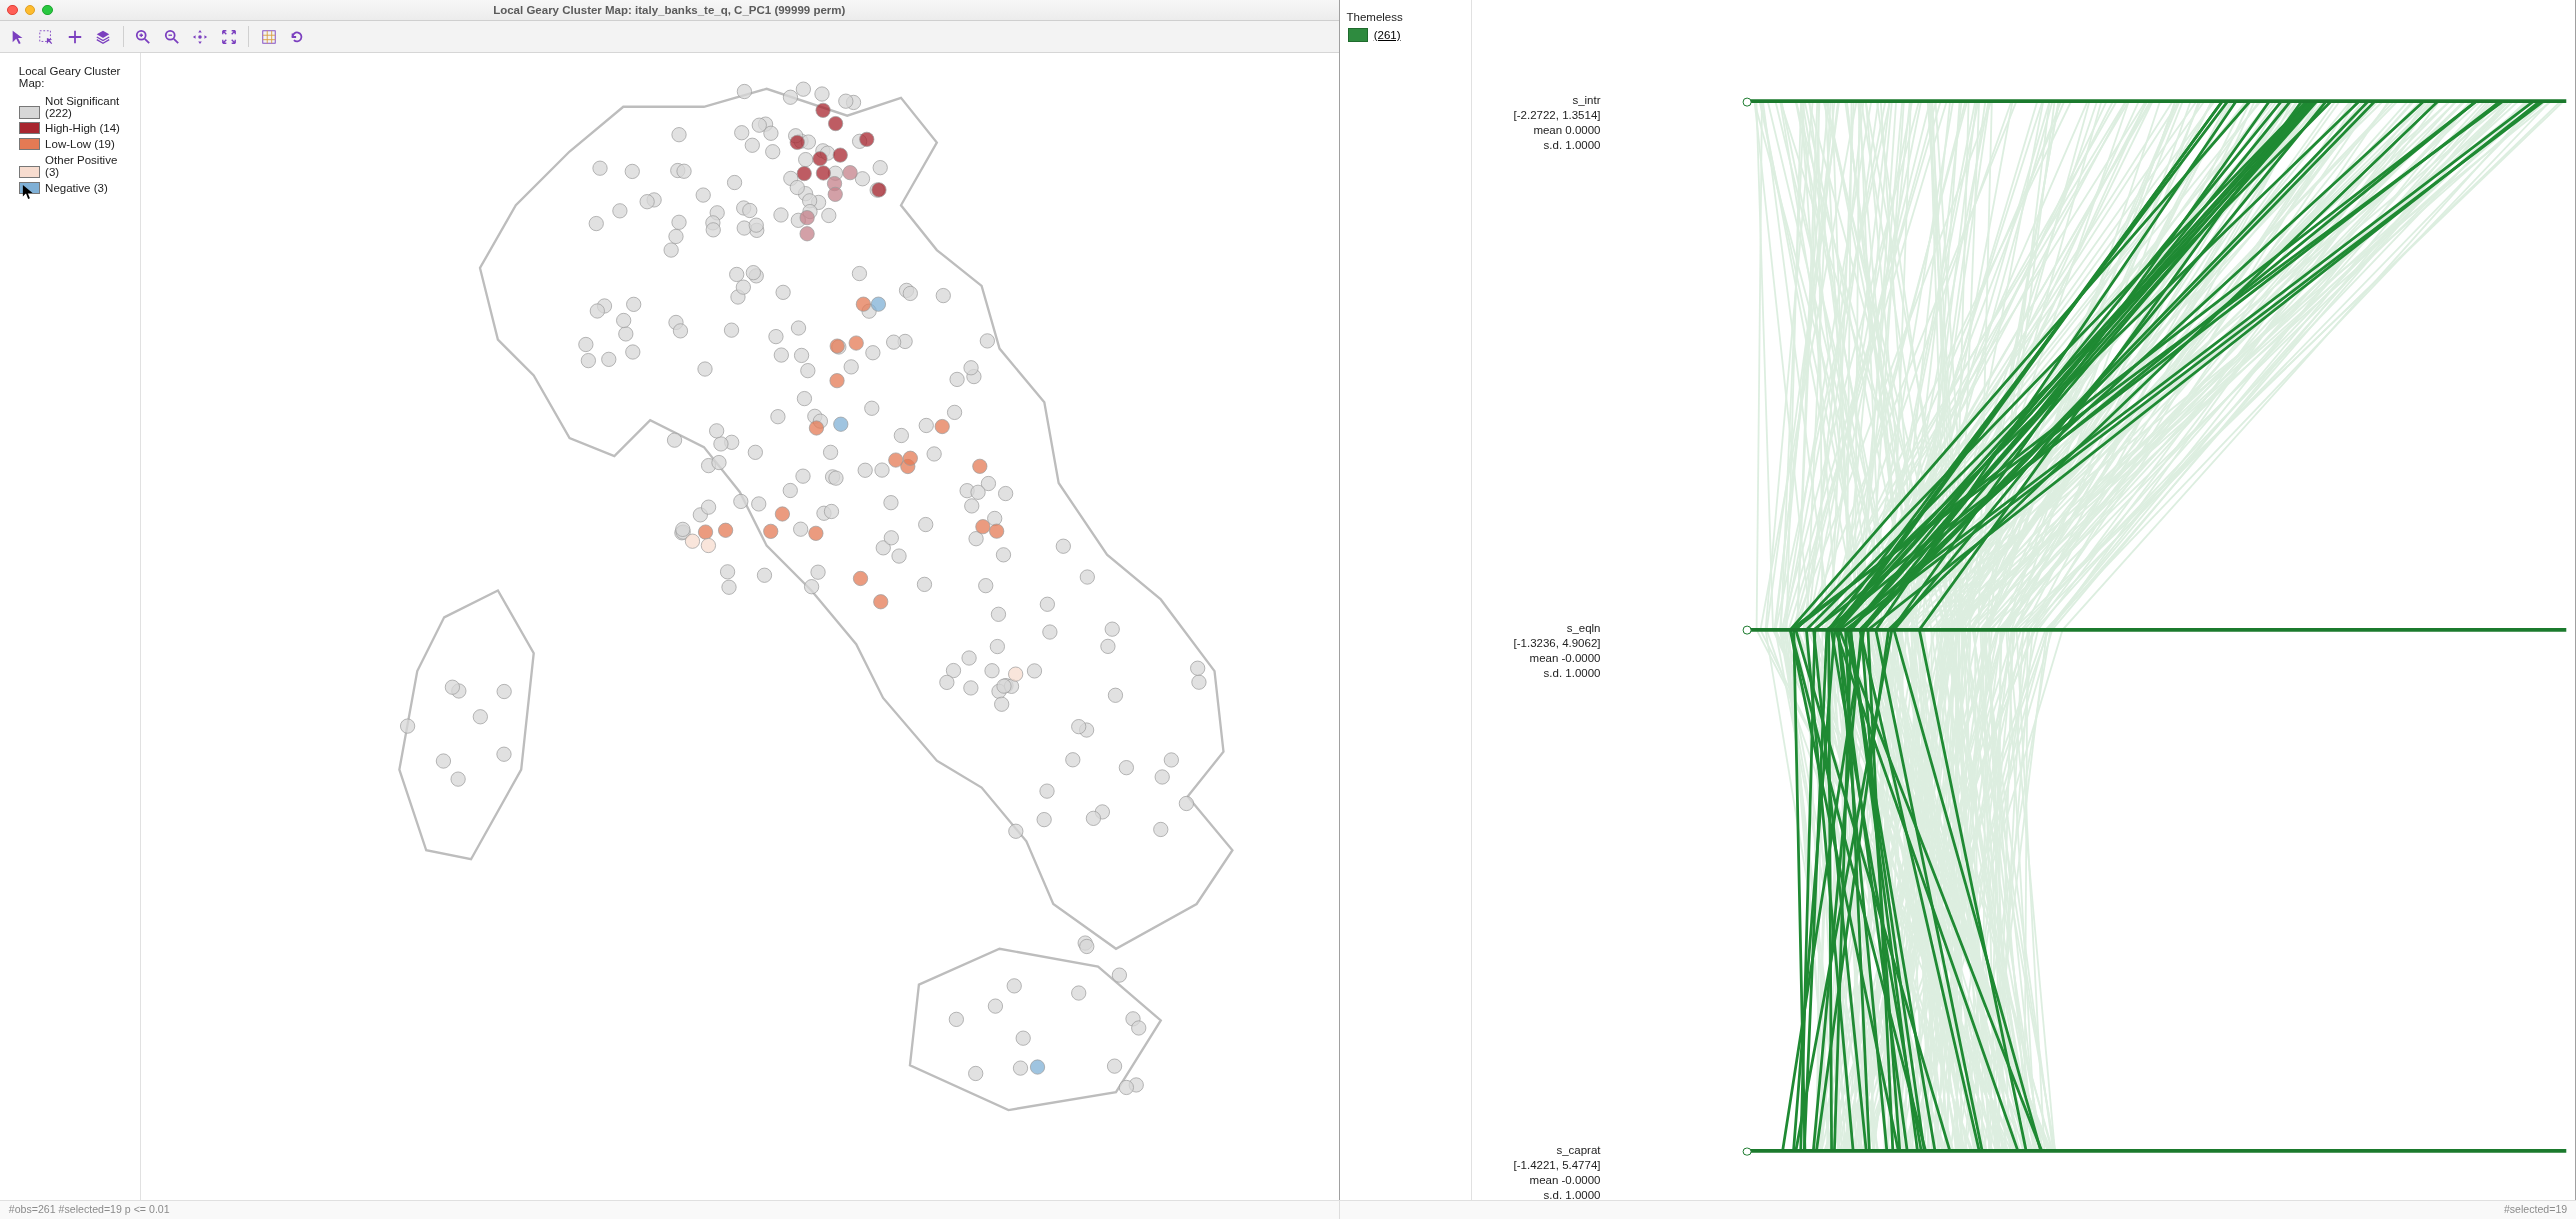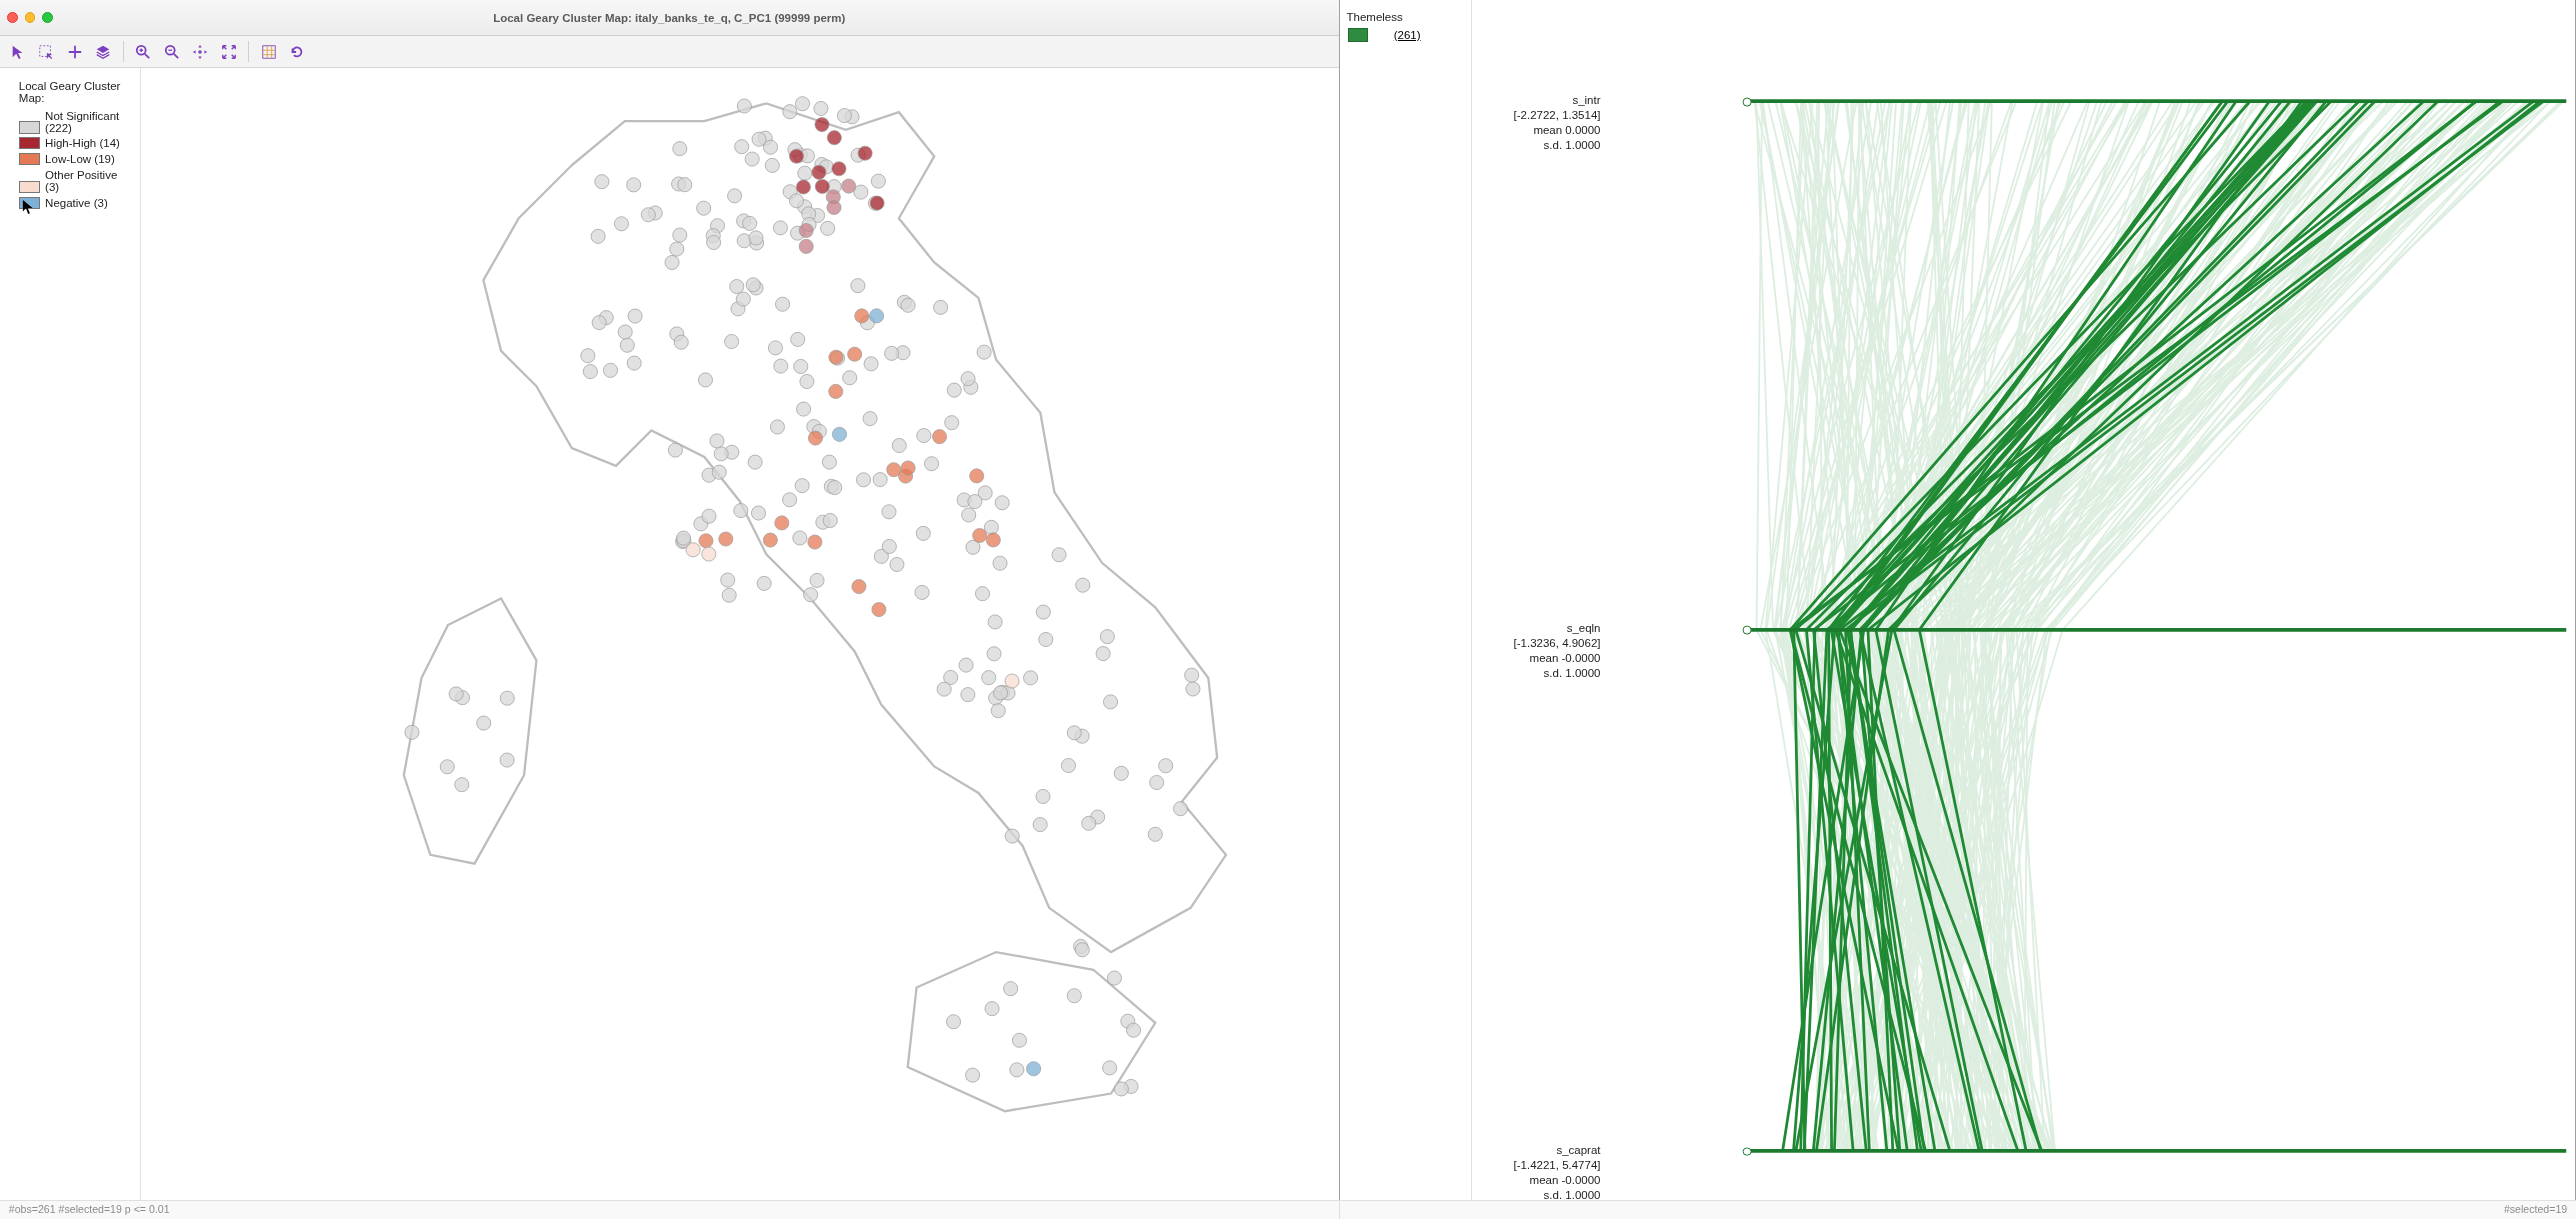--- a/index.html
+++ b/index.html
@@ -2,42 +2,42 @@
 <html><head>
 <meta charset="utf-8">
 <style>
   * { box-sizing: border-box; margin: 0; padding: 0; }
   html, body { width: 100%; height: 100%; font-family: -apple-system, "Helvetica Neue", Arial, sans-serif; font-size: 11.5px; background: #fff; }
   body { display: flex; flex-direction: column; }
   .windows { display: flex; flex: 1 1 auto; height: calc(100% - 19.4px); }
   .window { display: flex; flex-direction: column; border-right: 0.9px solid #a0a0a0; position: relative; background: #fff; }
   .window.left { flex: 0 0 52%; }
   .window.right { flex: 1 1 48%; }
-  .titlebar { height: 36px; background: linear-gradient(#f7f7f7,#ececec); border-bottom: 0.9px solid #cfcfcf; display: flex; align-items: center; padding: 0 7px; position: relative; }
+  .titlebar { height: 21px; background: linear-gradient(#f7f7f7,#ececec); border-bottom: 0.9px solid #cfcfcf; display: flex; align-items: center; padding: 0 7px; position: relative; }
   .traffic { display: flex; gap: 7px; margin-right: 8.8px; }
   .dot { width: 10.6px; height: 10.6px; border-radius: 50%; }
   .dot.red { background: #ff5f57; border: 0.4px solid #e14138; }
   .dot.yellow { background: #febc2e; border: 0.4px solid #dfa023; }
   .dot.green { background: #28c840; border: 0.4px solid #1ea630; }
   .dot.gray { background: #d7d7d7; border: 0.4px solid #b8b8b8; }
   .title-centered { position: absolute; left: 0; right: 0; text-align: center; font-weight: 600; color: #5b5b5b; font-size: 11.5px; pointer-events: none; }
   .toolbar { height: 32px; background: #f3f3f3; border-bottom: 0.9px solid #d6d6d6; display: flex; align-items: center; padding: 0 5.3px; gap: 3.5px; }
   .tbbtn { width: 25px; height: 25px; display: flex; align-items: center; justify-content: center; border-radius: 3.5px; cursor: pointer; }
   .tdiv { width: 0.9px; height: 21px; background: #d0d0d0; margin: 0 3.5px; }
   .body { flex: 1 1 auto; display: flex; overflow: hidden; position: relative; }
   .legend-pane { width: 141px; flex: 0 0 141px; padding: 7px 17px; font-size: 11.5px; color: #222; border-right: 0.9px solid #e1e1e1; }
   .legend-title { margin: 5.3px 0 3.5px 1.8px; }
   .legend-row { display: flex; align-items: flex-end; gap: 5.3px; padding: 1.8px 0 1.8px 1.8px; cursor: pointer; }
   .swatch { width: 21px; height: 12.3px; border: 0.9px solid #777; flex: 0 0 auto; }
   .map-pane { flex: 1 1 auto; position: relative; overflow: hidden; background: #fff; }
   .map-pane svg { position: absolute; inset: 0; width: 100%; height: 100%; }
   .right-body { flex: 1 1 auto; display: flex; overflow: hidden; }
   .theme-pane { width: 132px; flex: 0 0 132px; padding: 7px; border-right: 0.9px solid #e1e1e1; }
   .theme-title { color: #222; margin: 3.5px 0 5.3px 0; }
-  .theme-row { display: flex; align-items: center; gap: 26px; margin-left: 1.8px; text-decoration: underline; }
+  .theme-row { display: flex; align-items: center; gap: 6px; margin-left: 1.8px; text-decoration: underline; }
   .theme-swatch { width: 19.4px; height: 14px; background: #2e8b3f; border: 0.9px solid #1f6b2d; }
   .pcp-pane { flex: 1 1 auto; position: relative; overflow: hidden; }
   .pcp-pane svg.lines { position: absolute; inset: 0; width: 100%; height: 100%; }
   .axis-block { position: absolute; right: calc(100% - 129px); text-align: right; width: 123px; color: #222; font-size: 11.5px; line-height: 1.3; }
   .axis-block .name { font-size: 11.5px; }
   .axis-handle { position: absolute; width: 8.8px; height: 8.8px; border: 1.8px solid #1b7a2d; background: #fff; border-radius: 50%; transform: translate(-50%,-50%); }
   .status { height: 19.4px; background: #f9f9f9; border-top: 0.9px solid #e0e0e0; display: flex; font-size: 10.6px; color: #8b8b8b; justify-content: space-between; }
   .status .segment { padding: 2.6px 8.8px; }
   .status .segment.left { flex: 0 0 52%; border-right: 0.9px solid #ddd; }
   .cursor-arrow { position: absolute; width: 12.3px; height: 16px; left: 22px; top: 131px; pointer-events: none; }

